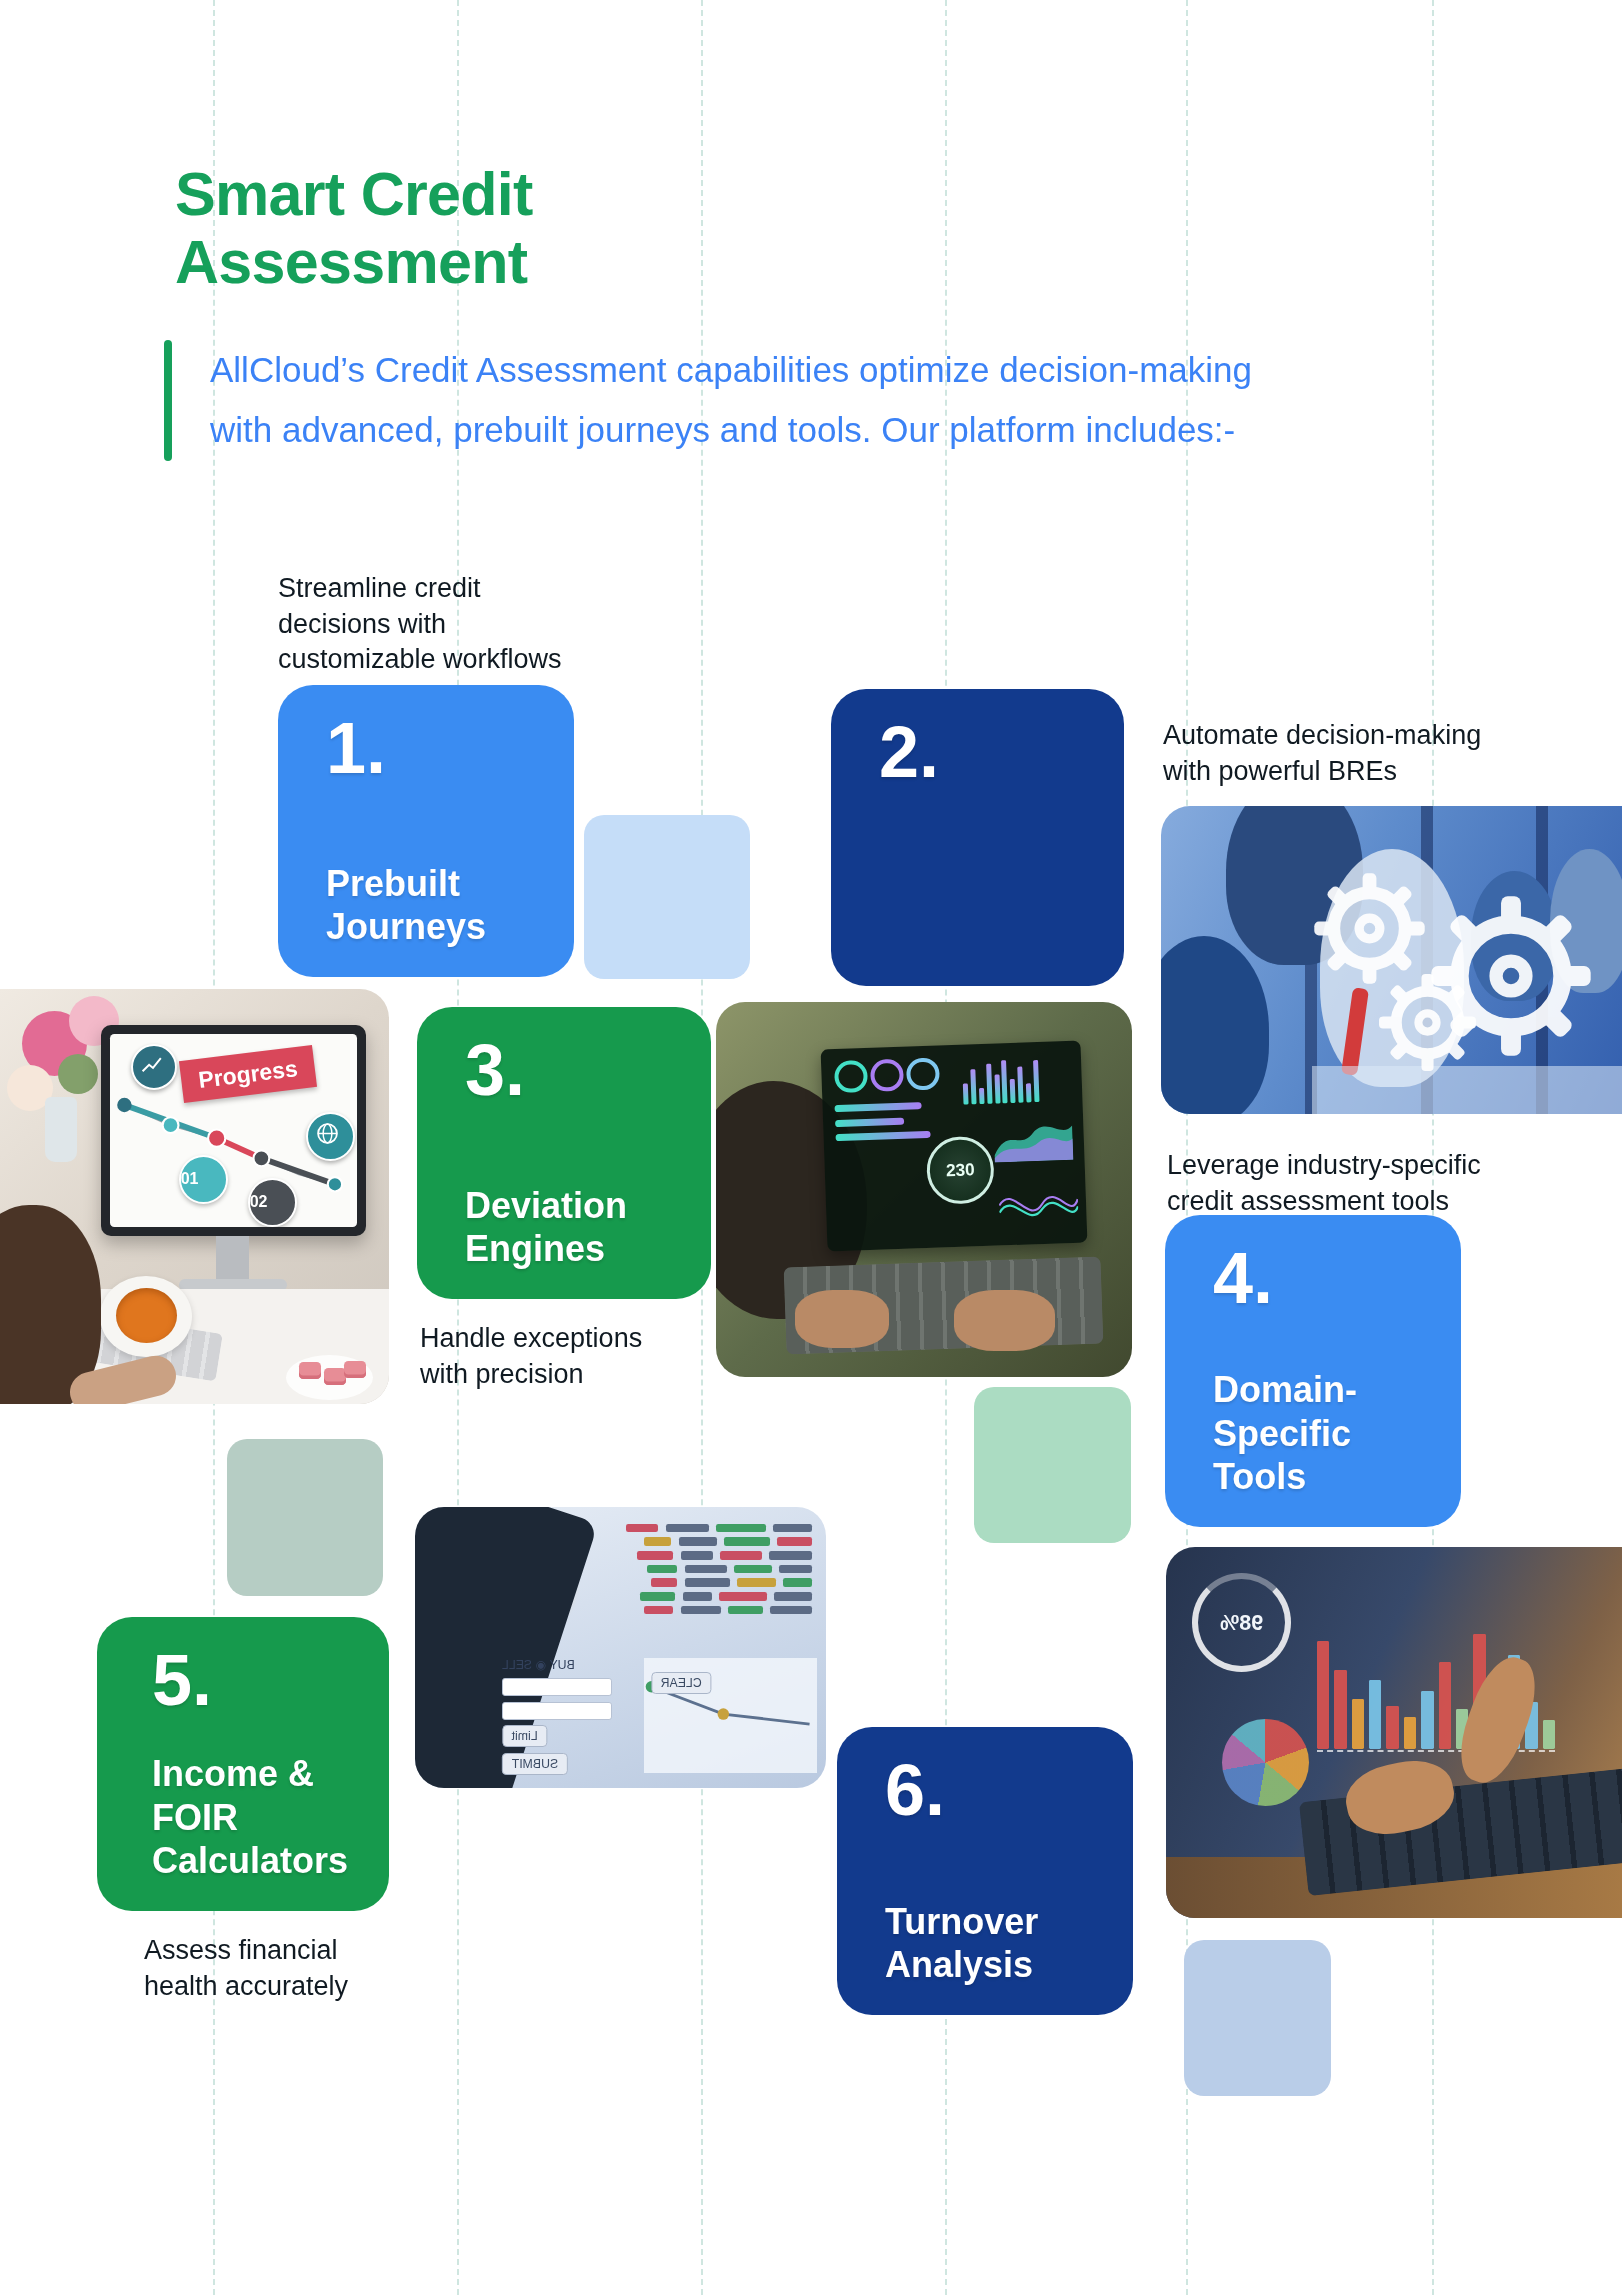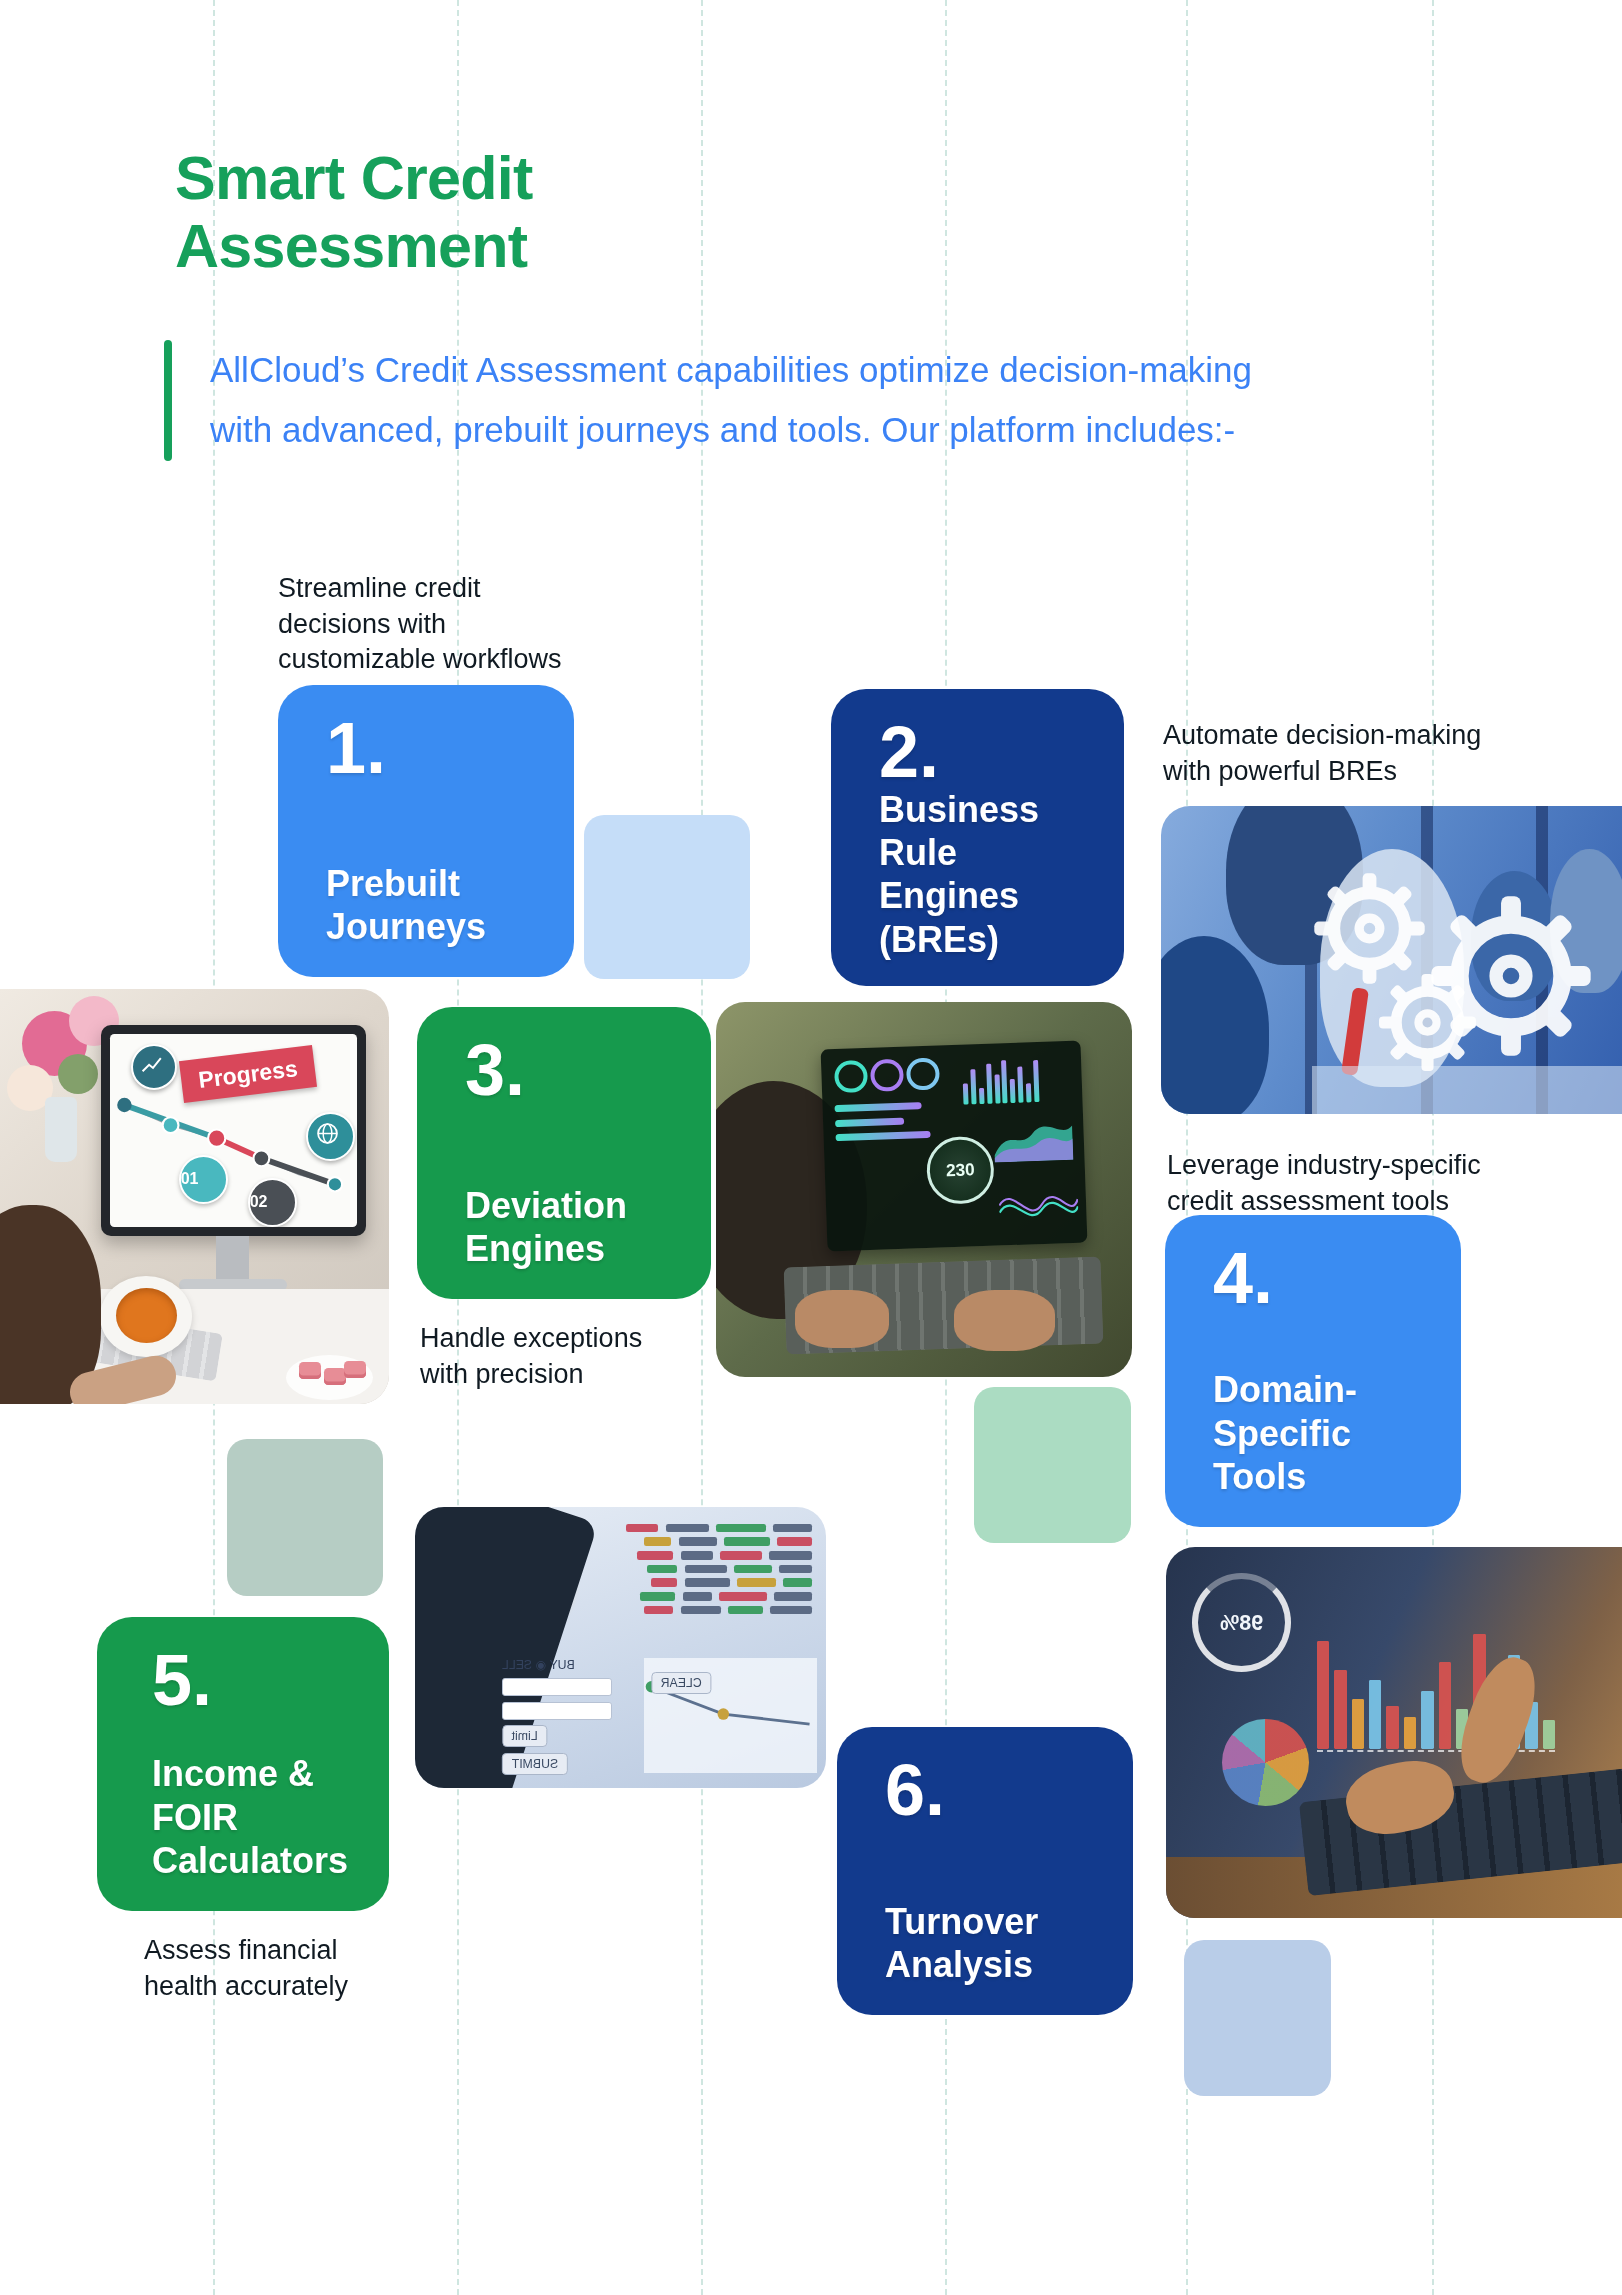--- a/index.html
+++ b/index.html
@@ -1,21 +1,21 @@
 <!DOCTYPE html>
 <html style="font-size:11.5px"><head>
 <meta charset="utf-8">
 <style>
   html,body{margin:0;padding:0;background:#fff;}
   .canvas{position:relative;width:1623px;height:2295px;overflow:hidden;background:#ffffff;
           font-family:"Liberation Sans", sans-serif;color:#15212b;}
   .vline{position:absolute;top:0;bottom:0;width:0;border-left:2.2px dashed #cfe6e0;}
 
   
-  .page-title{position:absolute;left:175px;top:144px;margin:0;font-size:61px;line-height:1.12;
+  .page-title{position:absolute;left:175px;top:160px;margin:0;font-size:61px;line-height:1.12;
               font-weight:700;color:#16a05b;white-space:pre-line;letter-spacing:-0.7px;}
   .intro{position:absolute;left:164px;top:340px;display:flex;}
   .intro-bar{width:8px;height:121px;background:#16a05b;border-radius:4.3px;flex:0 0 auto;}
   .intro-text{margin:0 0 0 38px;font-size:35px;line-height:1.7;white-space:pre-line;color:#3b82f6;}
 
   
   .caption{position:absolute;font-size:27px;line-height:1.32;color:#101a22;white-space:pre-line;}
   .cap-1{left:278px;top:571px;}
   .cap-2{left:1163px;top:718px;}
   .cap-3{left:420px;top:1321px;}
@@ -403,23 +403,20 @@
     <div class="abs hand5" style="left:303px;top:108px;width:58px;height:130px;transform:rotate(20deg)"></div>
   </div>
 
   <section class="card card-blue card-1">
     <div class="card-number">1.</div>
     <div class="card-title">Prebuilt
 Journeys</div>
   </section>
   <section class="card card-navy card-2">
     <div class="card-number">2.</div>
-    <div class="card-title">Business
-Rule Engines
-(BREs)</div>
   </section>
   <section class="card card-green card-3">
     <div class="card-number">3.</div>
     <div class="card-title">Deviation
 Engines</div>
   </section>
   <section class="card card-blue card-4">
     <div class="card-number">4.</div>
     <div class="card-title">Domain-
 Specific

